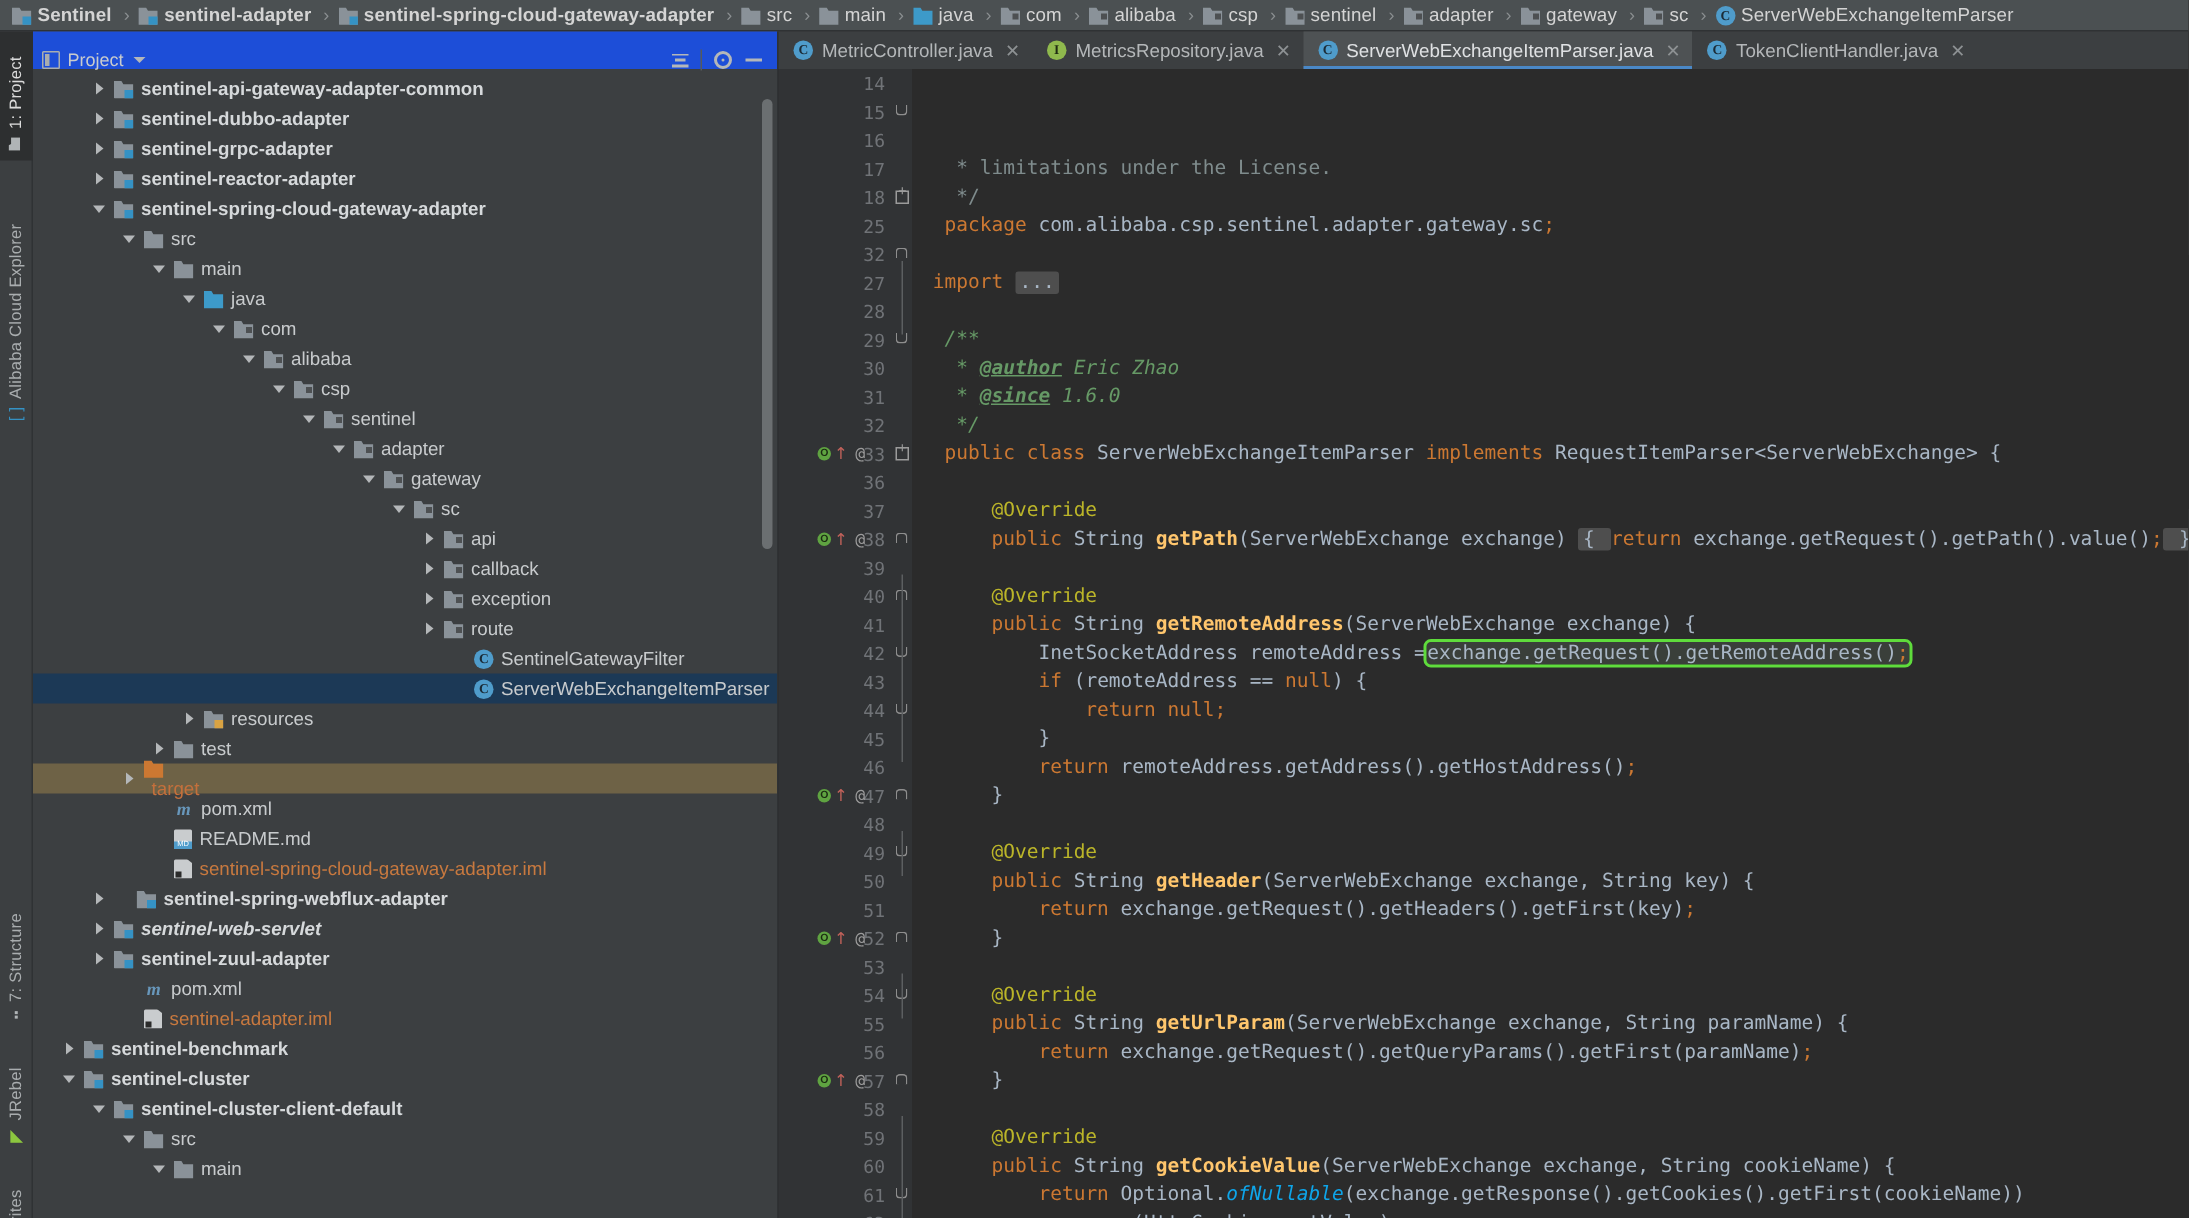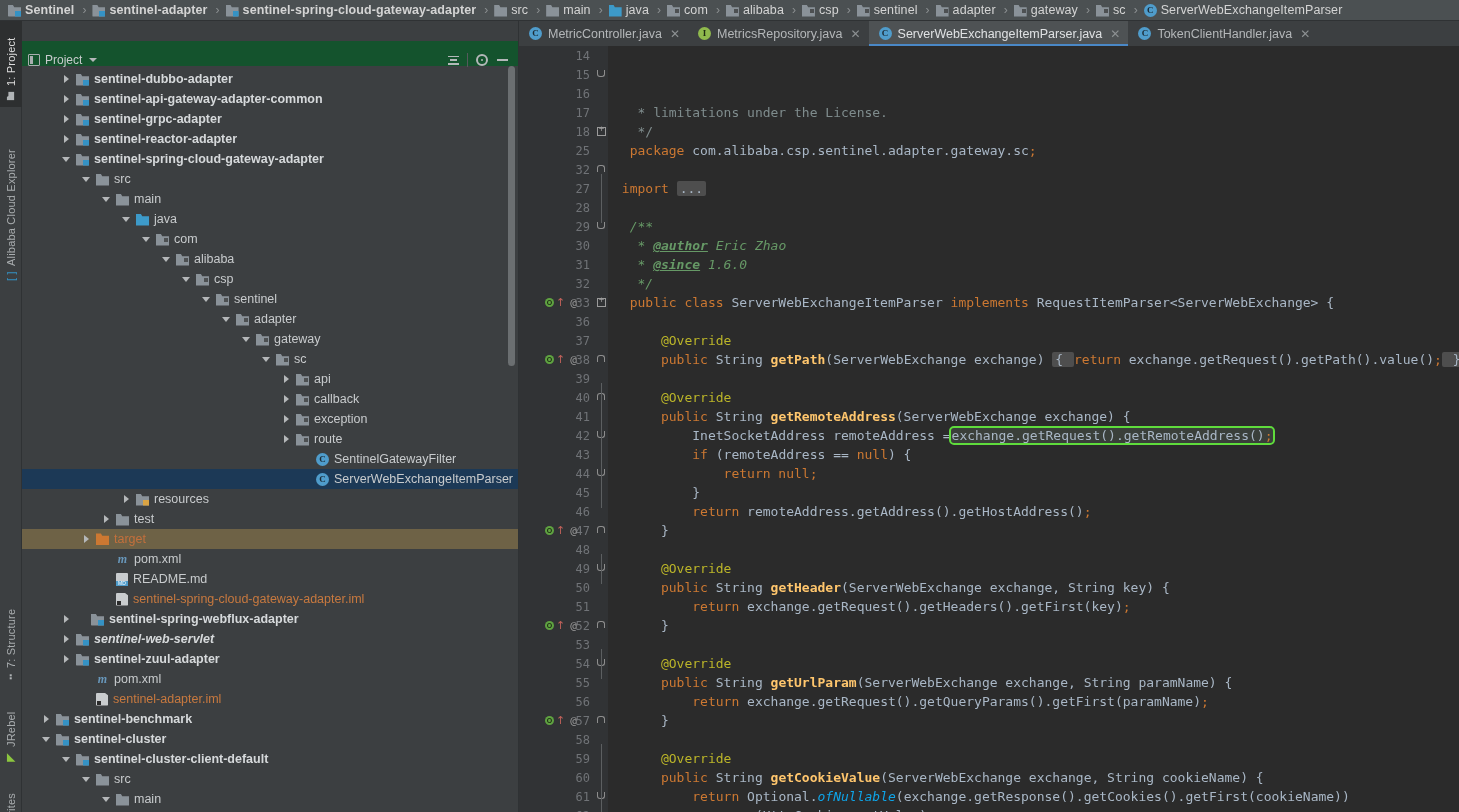--- a/index.html
+++ b/index.html
@@ -50,21 +50,21 @@
   .vtab{ position:absolute; left:0; width:22px; writing-mode:vertical-rl;
      transform:rotate(180deg); text-align:center; font-size:11px; color:#a9adaf;
      letter-spacing:.2px; padding:5px 0; display:flex; align-items:center; gap:4px;
      justify-content:flex-start; }
   .vtab.active{ background:#2d2f30; color:#dcdcdc; }
 
   
   #project-panel{ width:497px; background:#3c3f41; display:flex; flex-direction:column; flex:none;
      border-right:1px solid #2f3234; position:relative; }
   #project-header{ height:25px; display:flex; align-items:center; padding:13px 6px 0 6px;
-     background:#14532d; flex:none;margin-top:20px; }
+     background:#1d4ed8; flex:none; }
   #project-header .titlebox{ display:flex; align-items:center; gap:5px; }
   .win-ic{ width:12px;height:12px;border:1.5px solid #a9adaf;position:relative;border-radius:1px;}
   .win-ic:after{content:"";position:absolute;left:1px;top:1px;bottom:1px;width:3px;background:#a9adaf;}
   #project-header .ptitle{ color:#c8cbcd; font-size:12px; }
   .caret-dn{ width:0;height:0;border-left:4px solid transparent;border-right:4px solid transparent;
      border-top:4px solid #b4b7b9; margin-left:2px;}
   .hdr-spacer{ flex:1; }
   .hdr-btn{ width:20px;height:20px;display:flex;align-items:center;justify-content:center;}
   .collapse-ic{ width:11px;height:11px;position:relative;}
   .collapse-ic:before,.collapse-ic:after{content:"";position:absolute;left:0;right:0;height:1.5px;background:#b4b7b9;}
@@ -257,30 +257,30 @@
         <span class="minus-ic"></span>
       </div>
     </div>
     <div id="tree">
         <div class="row">
           <span class="arrow " style="margin-left: 38px;">
             <i></i>
           </span>
           <span style="display: flex; align-items: center; margin-left: 4px;">
             <span class="ic ic-module"></span>
+            <span class="rlabel bold">sentinel-api-gateway-adapter-common</span>
+          </span>
+        </div>
+        <div class="row">
+          <span class="arrow " style="margin-left: 38px;">
+            <i></i>
+          </span>
+          <span style="display: flex; align-items: center; margin-left: 4px;">
+            <span class="ic ic-module"></span>
             <span class="rlabel bold">sentinel-dubbo-adapter</span>
-          </span>
-        </div>
-        <div class="row">
-          <span class="arrow " style="margin-left: 38px;">
-            <i></i>
-          </span>
-          <span style="display: flex; align-items: center; margin-left: 4px;">
-            <span class="ic ic-module"></span>
-            <span class="rlabel bold">sentinel-api-gateway-adapter-common</span>
           </span>
         </div>
         <div class="row">
           <span class="arrow " style="margin-left: 38px;">
             <i></i>
           </span>
           <span style="display: flex; align-items: center; margin-left: 4px;">
             <span class="ic ic-module"></span>
             <span class="rlabel bold">sentinel-grpc-adapter</span>
           </span>
@@ -458,21 +458,21 @@
           </span>
           <span style="display: flex; align-items: center; margin-left: 4px;">
             <span class="ic ic-folder"></span>
             <span class="rlabel">test</span>
           </span>
         </div>
         <div class="row target-row">
           <span class="arrow " style="margin-left: 58px;">
             <i></i>
           </span>
-          <span style="display: flex; align-items: flex-start; margin-left: 4px;">
+          <span style="display: flex; align-items: flex-start; margin-left: 4px; flex-direction: column;">
             <span class="ic ic-folder orange"></span>
             <span class="rlabel orange">target</span>
           </span>
         </div>
         <div class="row">
           <span class="arrow none" style="margin-left: 78px;"></span>
           <span style="display: flex; align-items: center; margin-left: 4px;">
             <span class="ic-maven">m</span>
             <span class="rlabel">pom.xml</span>
           </span>

